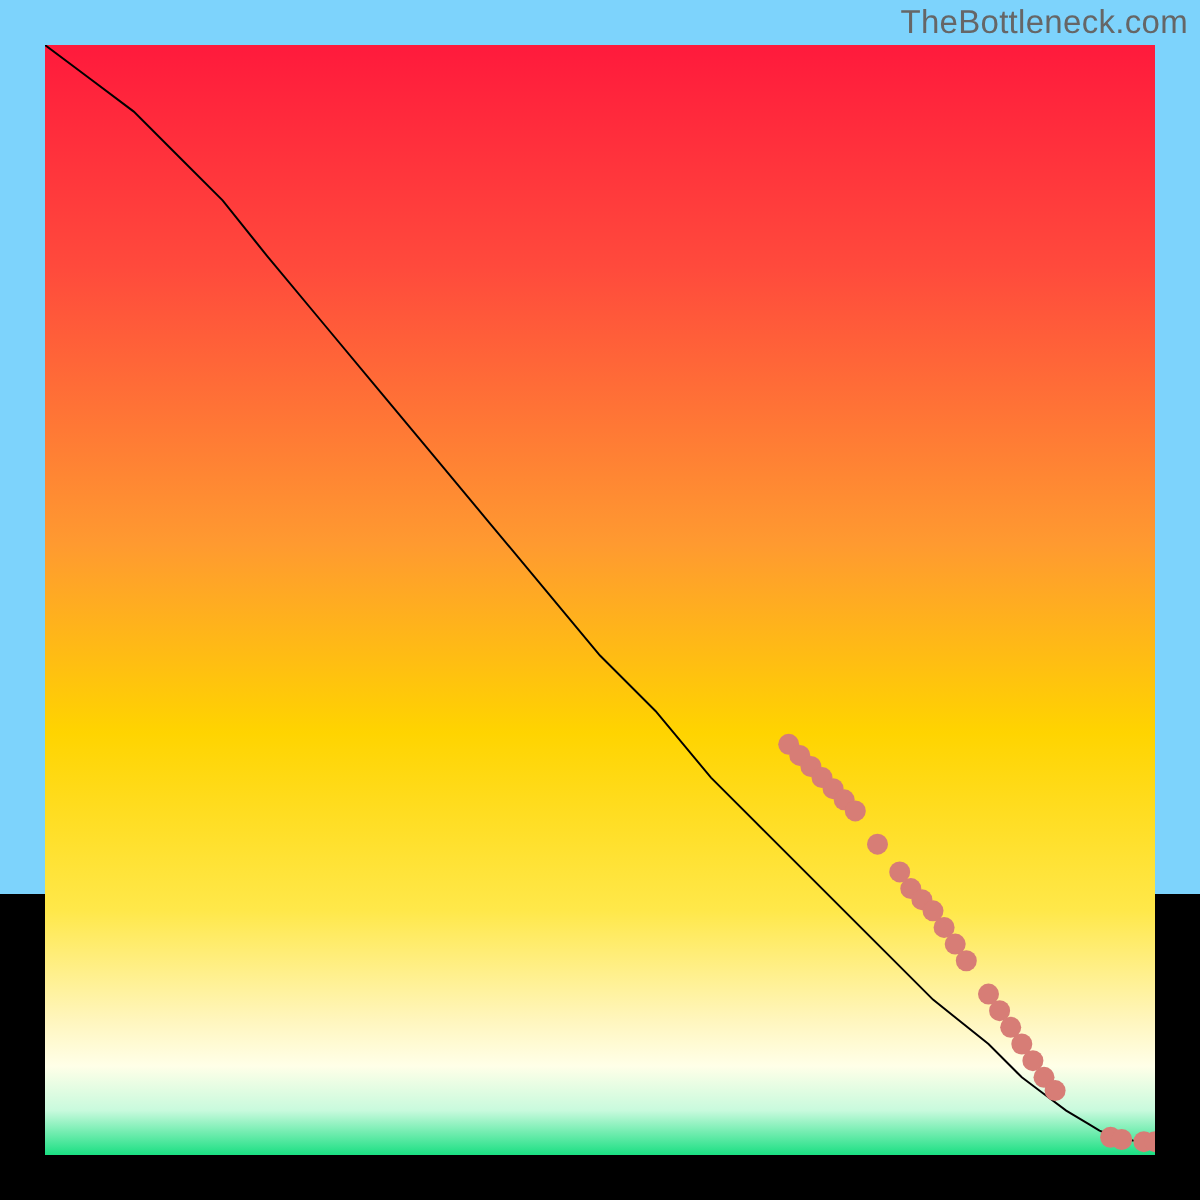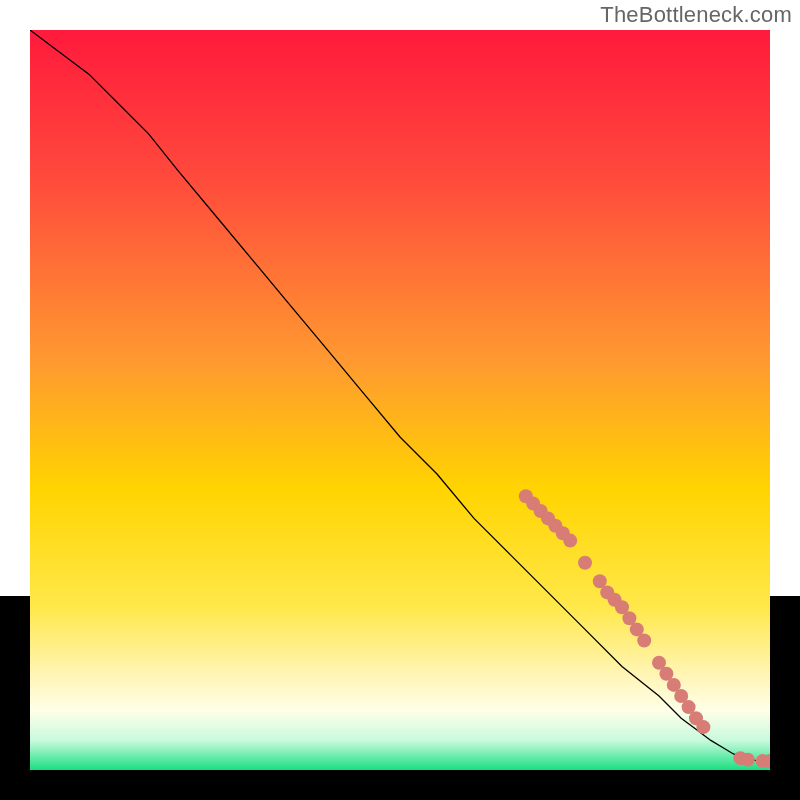--- a/index.html
+++ b/index.html
@@ -8,21 +8,21 @@
     width: 800px;
     height: 800px;
     background: #000;
     font-family: Arial, Helvetica, sans-serif;
     overflow: hidden;
   }
   .frame {
     position: relative;
     width: 800px;
     height: 596px;
-    background: #ffffff;
+    background: #7dd3fc;
   }
   .watermark {
     position: absolute;
     top: 2px;
     right: 8px;
     color: #666;
     font-size: 22px;
     font-weight: 500;
     letter-spacing: 0.2px;
     user-select: none;

